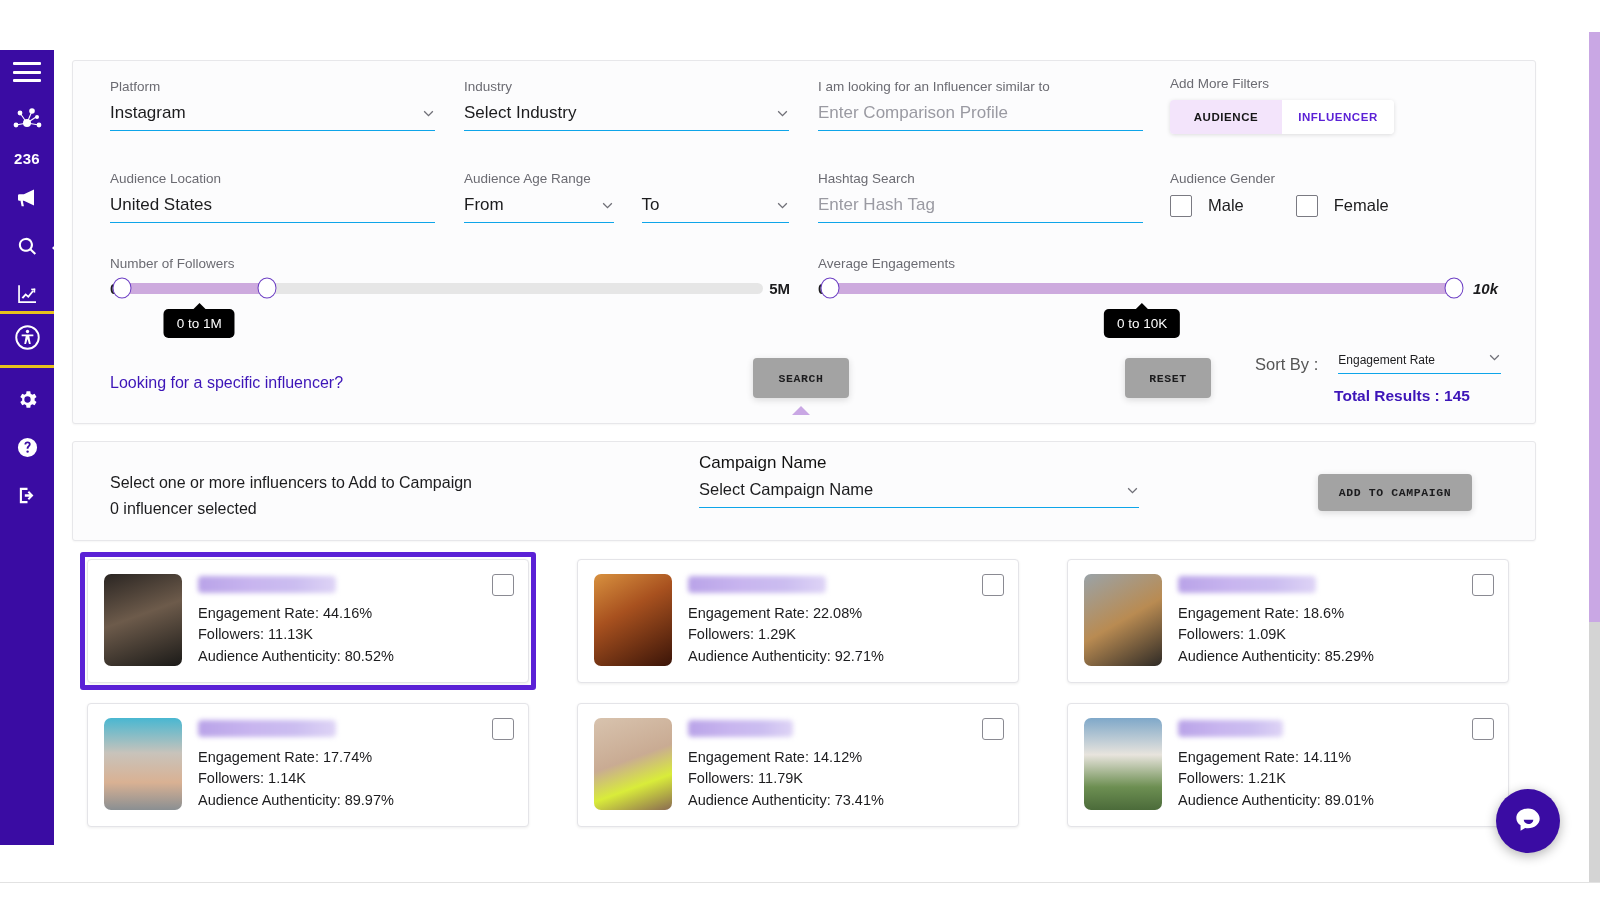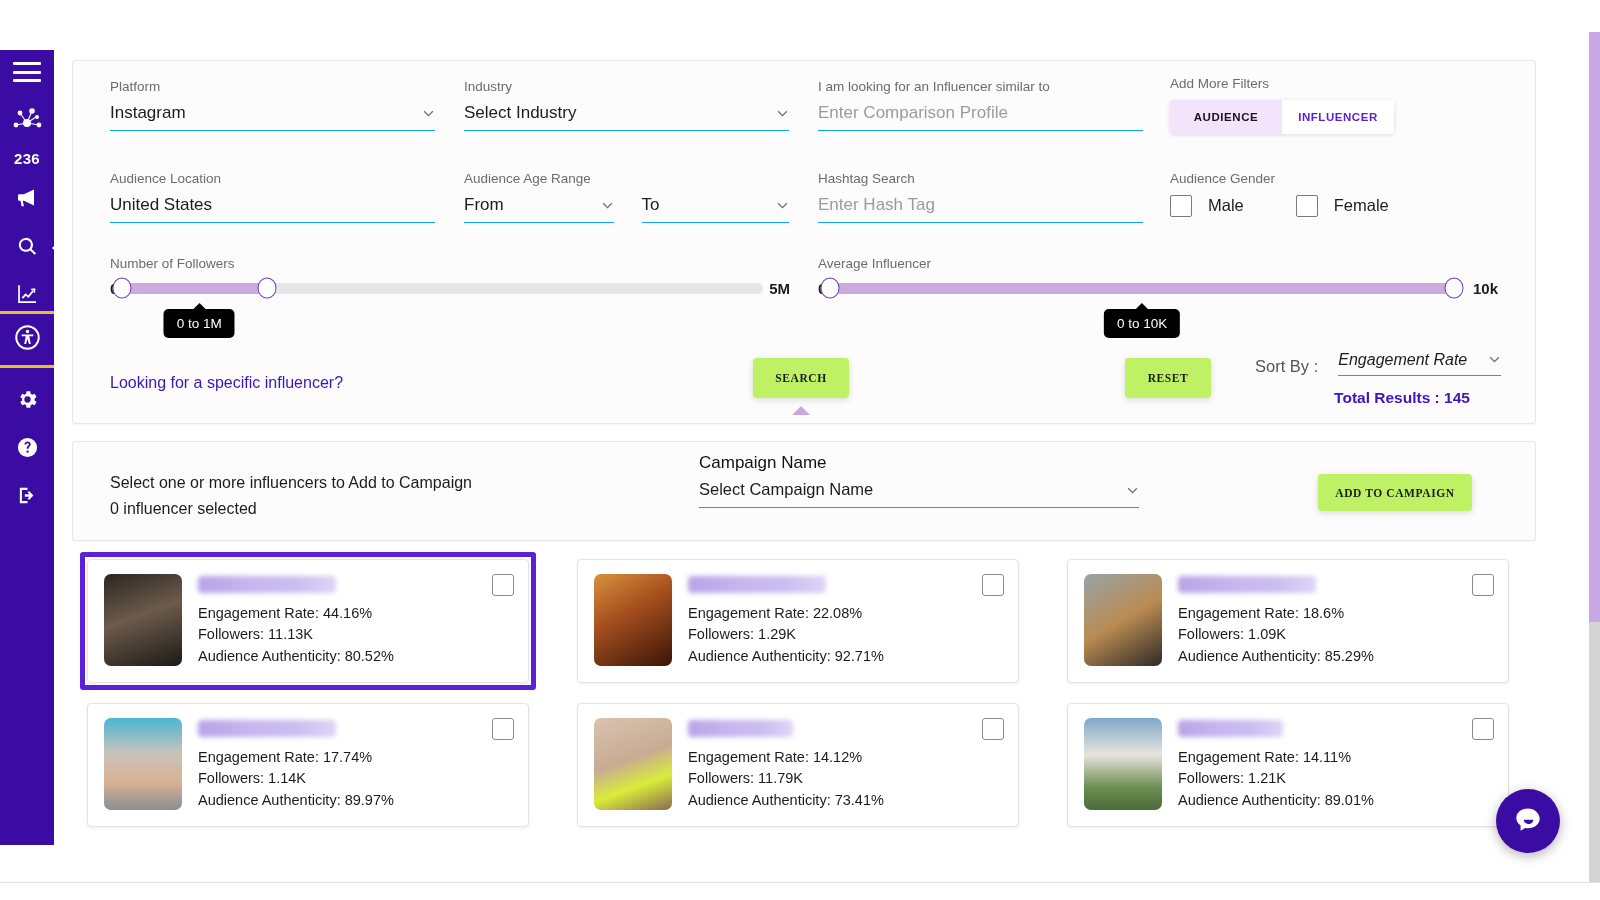--- a/index.html
+++ b/index.html
@@ -79,29 +79,29 @@
     position:absolute; background:#000; color:#fff; font-size:13.5px;
     padding:7px 13px; border-radius:5px; white-space:nowrap; top:26px; transform:translateX(-50%);
   }
   .tip::before {
     content:''; position:absolute; top:-6px; left:50%; transform:translateX(-50%);
     border-left:7px solid transparent;border-right:7px solid transparent;border-bottom:7px solid #000;
   }
 
   
   .btn-lilac {
-    background:#bef264; border:0; border-radius:4px; cursor:pointer;
-    font-family:Liberation Serif, serif; font-size:11.5px; font-weight:700; letter-spacing:.6px; color:#1c1c1e;
+    background:#a3a3a3; border:0; border-radius:4px; cursor:pointer;
+    font-family:Liberation Mono, monospace; font-size:11.5px; font-weight:700; letter-spacing:.6px; color:#1c1c1e;
     box-shadow:0 2px 7px rgba(0,0,0,.14);
   }
   .link-purple { color:#3d15b8; font-size:16px; cursor:pointer; }
   .caret-up { width:0;height:0;border-left:9px solid transparent;border-right:9px solid transparent;border-bottom:9px solid #c9a7e4; }
 
   .sortby-label { font-size:16.5px; color:#555; }
-  .sortval { font-size:16px; color:#1c1c1e;font-style:italic; }
+  .sortval { font-size:12px; color:#1c1c1e; }
   .total-results { color:#3d15b8; font-size:15.5px; font-weight:700; }
 
   
   #grid { position:absolute; left:72px; top:552px; width:1470px; }
   .inf-card {
     position:absolute; background:#fff; border:1px solid #e4e4e8; border-radius:4px;
     box-shadow:0 1px 3px rgba(0,0,0,.07); width:442px; height:124px; overflow:hidden;
   }
   .sel-frame {
     position:absolute; border:5px solid #5b21d6; border-radius:3px; width:456px; height:138px;
@@ -330,31 +330,31 @@
             <div class="knob" style="left:0%;"></div>
             <div class="knob" style="left:22.5%;"></div>
             <div class="tip" style="left:12%;">0 to 1M</div>
           </div>
           <span class="sl-end" style="margin-left:6px;">5M</span>
         </div>
       </div>
     </div>
 
     <div class="fld" style="left:745px; top:196px; width:680px;">
-      <div class="fld-label">Average Influencer</div>
+      <div class="fld-label">Average Engagements</div>
       <div class="slider-wrap" style="margin-top:6px;">
         <div class="slider-row">
           <span class="sl-end" style="margin-right:4px;">0</span>
           <div class="track">
             <div class="fill" style="left:0%; width:100%;"></div>
             <div class="knob" style="left:0%;"></div>
             <div class="knob" style="left:100%;"></div>
             <div class="tip" style="left:50%;">0 to 10K</div>
           </div>
-          <span class="sl-end" style="margin-left:19px;">10k</span>
+          <span class="sl-end" style="margin-left:19px;font-style:italic;">10k</span>
         </div>
       </div>
     </div>
 
     <div style="position:absolute; left:37px; top:313px;" class="link-purple">Looking for a specific influencer?</div>
 
     <button class="btn-lilac" style="position:absolute; left:680px; top:297px; width:96px; height:40px;">SEARCH</button>
     <div class="caret-up" style="position:absolute; left:719px; top:345px;"></div>
 
     <button class="btn-lilac" style="position:absolute; left:1052px; top:297px; width:86px; height:40px;">RESET</button>

